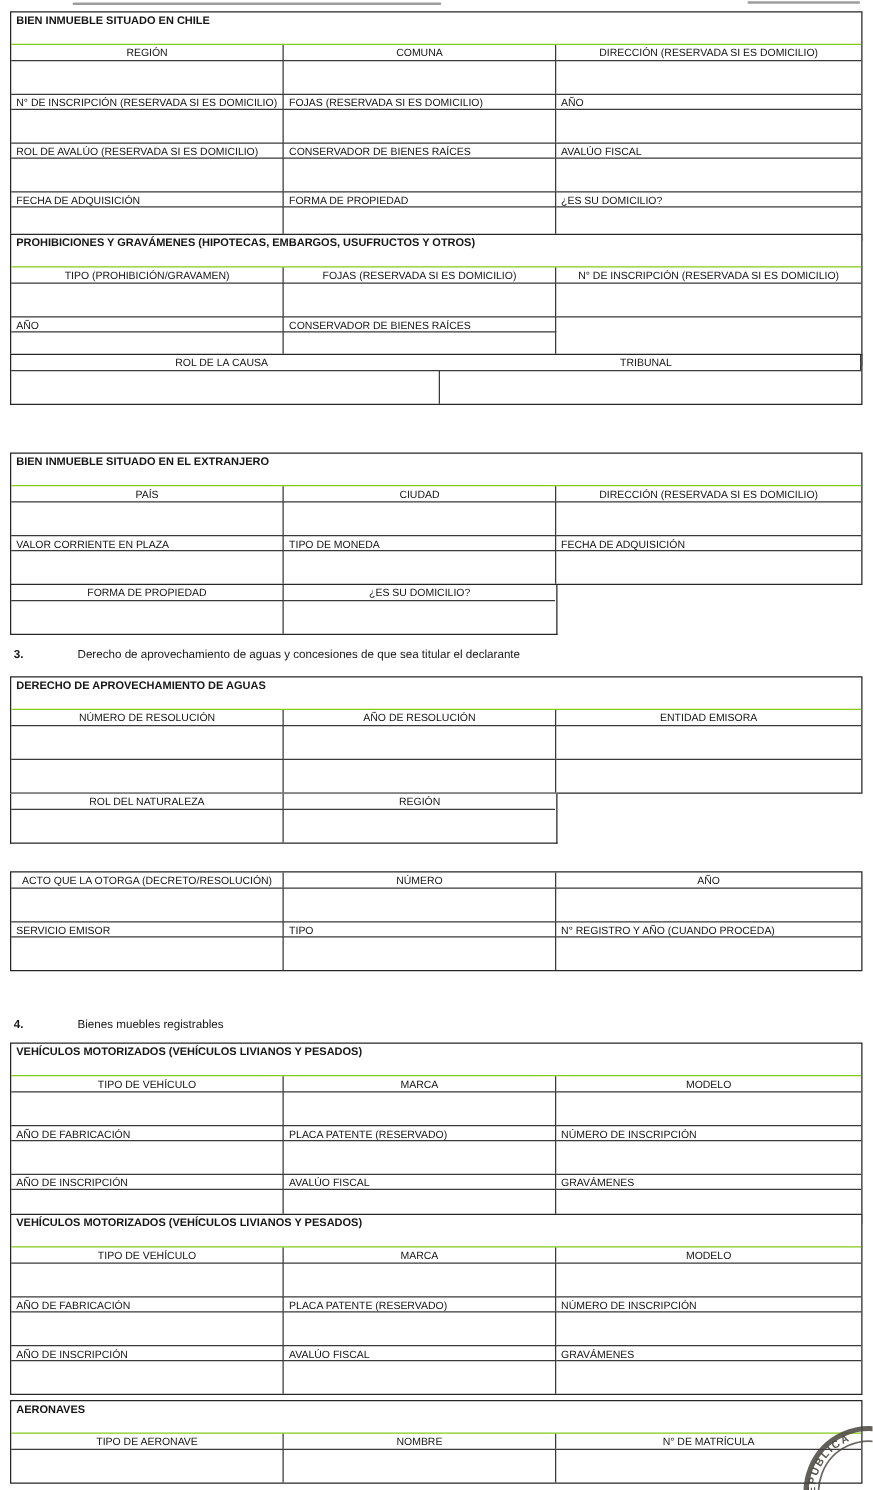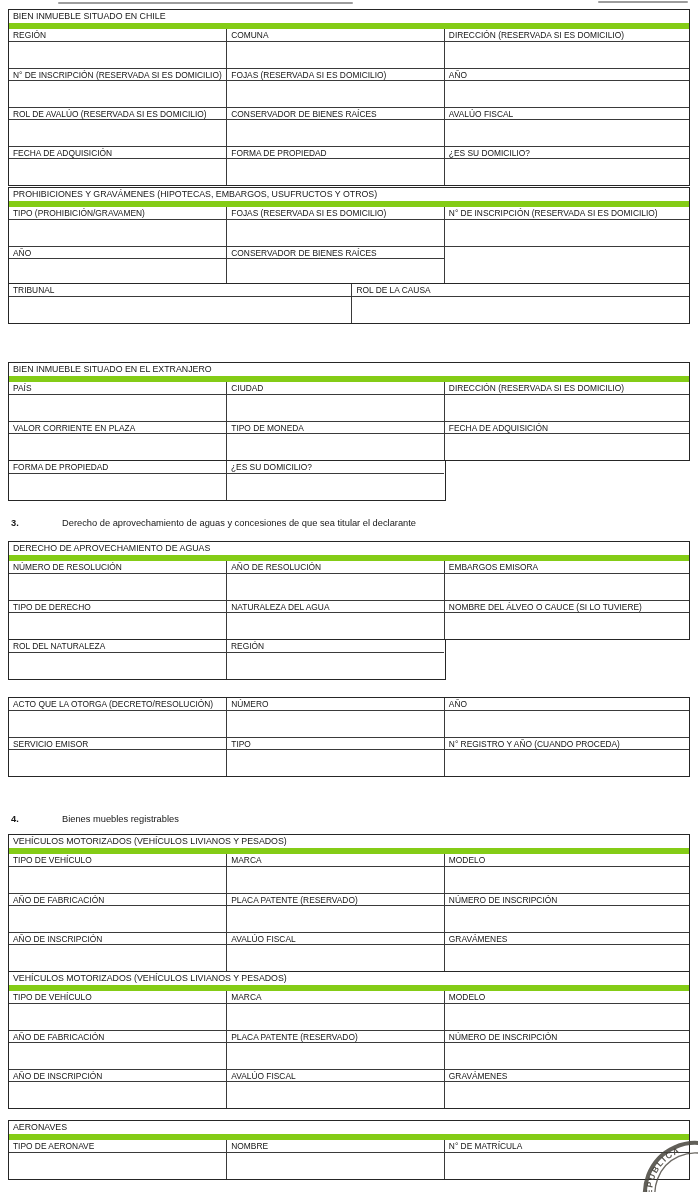--- a/index.html
+++ b/index.html
@@ -5,34 +5,34 @@
   html,body{margin:0;padding:0;}
   body{
     width:698px;height:1192px;position:relative;overflow:hidden;
     background:#ffffff;color:#161616;
     font-family:"Liberation Sans", sans-serif;
   }
   .form-table{position:absolute;left:8px;width:682px;}
   .tbl-main{border:1.5px solid #262626;background:#fff;}
   .tbl-tail{width:64.15%;border:1.5px solid #262626;border-top:none;background:#fff;box-sizing:border-box;}
   .t-title{
-    height:12px;line-height:11px;padding:1px 4px 0 4px;
-    font-size:8.8px;font-weight:normal;letter-spacing:0;
-    border-bottom:6px solid #84cc16;white-space:nowrap;overflow:hidden;
+    height:12px;line-height:11px;padding:1px 4px 12px 4px;
+    font-size:8.8px;font-weight:bold;letter-spacing:0;
+    border-bottom:1px solid #84cc16;white-space:nowrap;overflow:hidden;
   }
   .t-row{display:flex;}
   .cell{
     box-sizing:border-box;padding:1px 4px 0 4px;
     font-size:8.4px;line-height:10px;color:#141414;
     white-space:nowrap;overflow:hidden;
   }
   .labels .cell{height:12px;}
   .values .cell{height:27px;}
   .t-row .cell{border-top:1px solid #3a3a3a;}
-  .t-row.nt .cell{border-top:none;}
+  .t-row.nt .cell{border-top:none;text-align:center;}
   .cell.merged{border-top:none !important;}
   .c1{width:32.1%;border-right:1px solid #3a3a3a;}
   .c2{width:32.0%;border-right:1px solid #3a3a3a;}
   .c3{width:35.9%;}
   .cA{width:50.06%;border-right:1px solid #3a3a3a;}
   .cB{width:49.94%;}
   .cL{width:50.5%;border-right:1px solid #3a3a3a;}
   .cR{width:49.5%;}
   .section-heading{position:absolute;left:0;width:698px;height:12px;}
   .sh-num{position:absolute;left:11px;top:0;font-size:9.3px;font-weight:bold;}
@@ -118,22 +118,22 @@
       <div class="cell c1"></div>
         <div class="cell c2"></div>
         <div class="cell c3 merged"></div>
     </div>
   </div>
 </div>
 
 <div class="form-table" style="top:283px">
   <div class="tbl-main">
     <div class="t-row labels nt">
+      <div class="cell cR">ROL DE LA CAUSA</div>
       <div class="cell cL">TRIBUNAL</div>
-      <div class="cell cR">ROL DE LA CAUSA</div>
     </div>
     <div class="t-row values">
       <div class="cell cL"></div>
         <div class="cell cR"></div>
     </div>
   </div>
 </div>
 
 <div class="form-table" style="top:362px">
   <div class="tbl-main">
@@ -175,31 +175,26 @@
   <span class="sh-num">3.</span>
   <span class="sh-text">Derecho de aprovechamiento de aguas y concesiones de que sea titular el declarante</span>
 </div>
 
 <div class="form-table" style="top:541px">
   <div class="tbl-main">
     <div class="t-title">DERECHO DE APROVECHAMIENTO DE AGUAS</div>
     <div class="t-row labels nt">
       <div class="cell c1">NÚMERO DE RESOLUCIÓN</div>
       <div class="cell c2">AÑO DE RESOLUCIÓN</div>
-      <div class="cell c3">EMBARGOS EMISORA</div>
-    </div>
-    <div class="t-row values">
-      <div class="cell c1"></div>
-        <div class="cell c2"></div>
-        <div class="cell c3"></div>
-    </div>
-    <div class="t-row labels">
-      <div class="cell c1">TIPO DE DERECHO</div>
-      <div class="cell c2">NATURALEZA DEL AGUA</div>
-      <div class="cell c3">NOMBRE DEL ÁLVEO O CAUCE (SI LO TUVIERE)</div>
+      <div class="cell c3">ENTIDAD EMISORA</div>
+    </div>
+    <div class="t-row values">
+      <div class="cell c1"></div>
+        <div class="cell c2"></div>
+        <div class="cell c3"></div>
     </div>
     <div class="t-row values">
       <div class="cell c1"></div>
         <div class="cell c2"></div>
         <div class="cell c3"></div>
     </div>
   </div>
   <div class="tbl-tail">
     <div class="t-row labels nt">
       <div class="cell cA">ROL DEL NATURALEZA</div>

